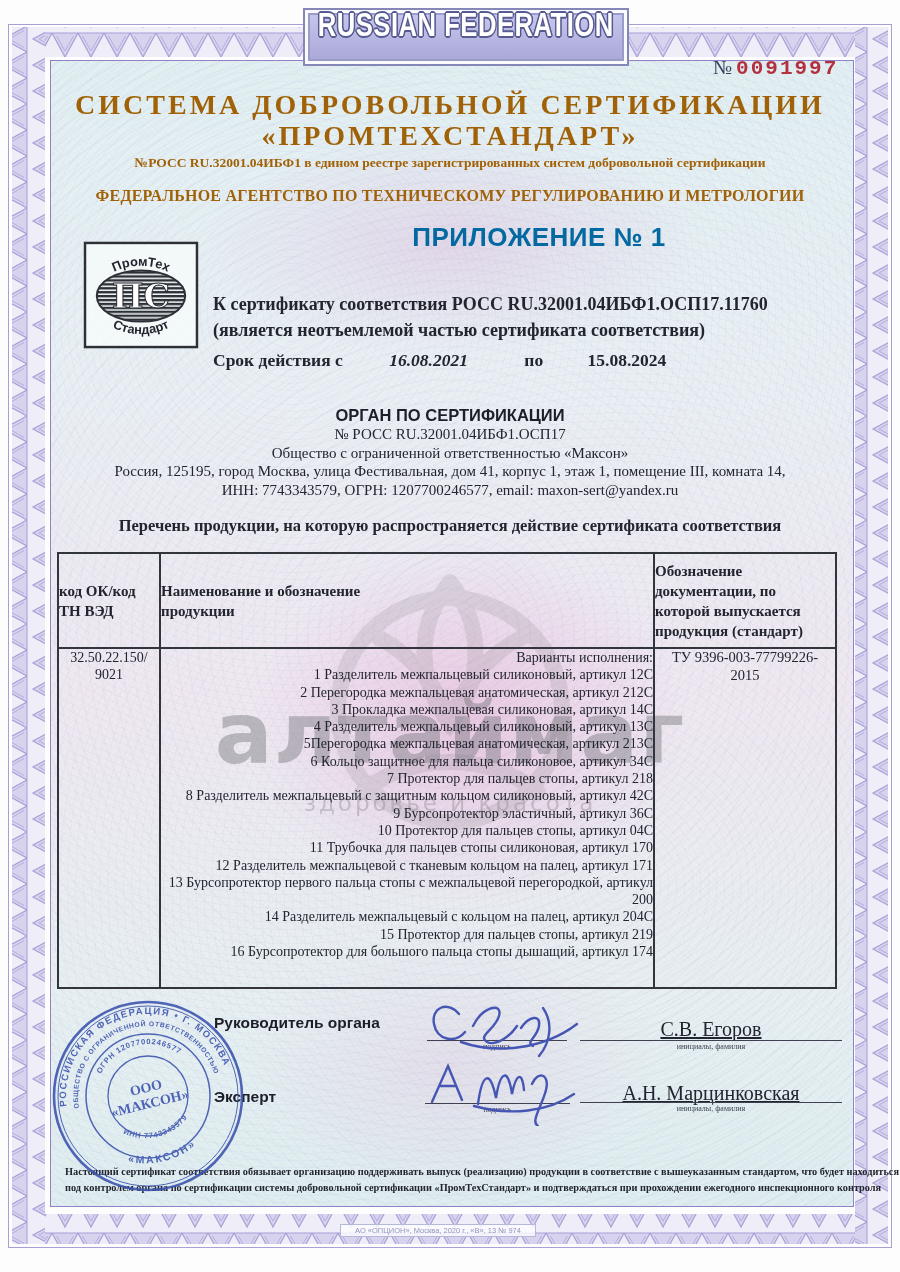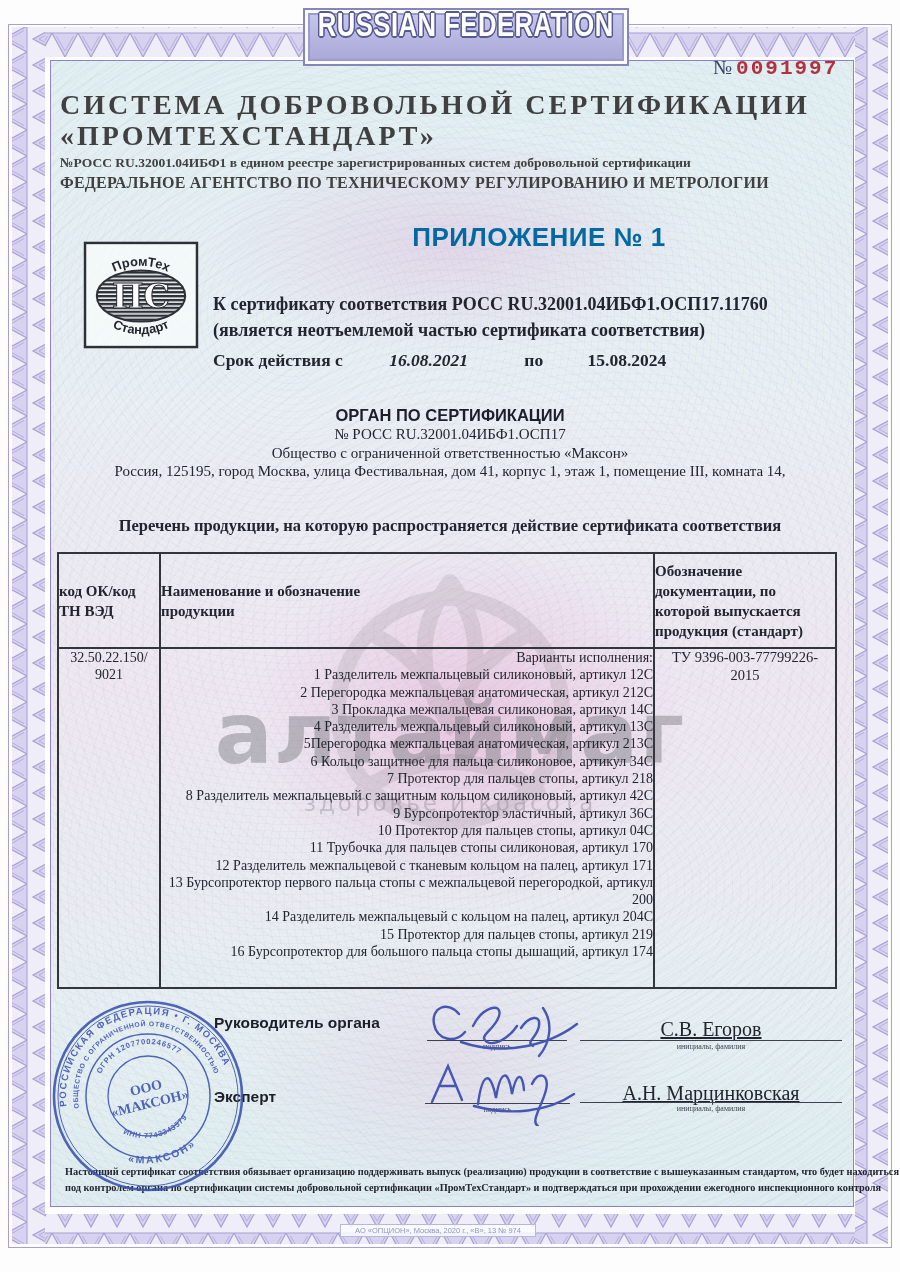--- a/index.html
+++ b/index.html
@@ -36,25 +36,25 @@
     text-shadow:-1.5px 0 #565a90,1.5px 0 #565a90,0 -1.5px #565a90,0 1.5px #565a90,
                 -1px -1px #565a90,1px 1px #565a90,-1px 1px #565a90,1px -1px #565a90;}
 
   
   .cert-no{left:713px;top:56px;z-index:6;white-space:nowrap;}
   .cert-no .pre{font-size:20px;color:#39415f;}
   .cert-no .val{font-family:"Liberation Mono",monospace;font-weight:700;font-size:21px;
     color:#b5303f;letter-spacing:2px;margin-left:4px;}
 
   
-  .hdr{left:60px;top:90px;width:780px;z-index:3;color:#404040;font-family:Liberation Serif, serif;}
+  .hdr{left:60px;top:90px;width:780px;text-align:center;z-index:3;color:#a16207;font-family:Liberation Serif, serif;}
   .hdr .t1{font-size:28px;font-weight:700;letter-spacing:3px;line-height:30px;}
   .hdr .t2{font-size:28px;font-weight:700;letter-spacing:3px;line-height:30px;margin-top:1px;}
   .hdr .reg{font-size:13.5px;font-weight:700;margin-top:4px;}
-  .hdr .agency{font-size:16px;font-weight:700;margin-top:3px;letter-spacing:.2px;}
+  .hdr .agency{font-size:16px;font-weight:700;margin-top:16px;letter-spacing:.2px;}
 
   .annex-title{left:229px;top:222px;width:620px;text-align:center;z-index:3;
     font-family:"Liberation Sans",sans-serif;font-weight:700;font-size:26px;color:#0369a1;letter-spacing:.5px;}
 
   .logo{left:82px;top:240px;z-index:3;}
 
   .annex-ref{left:213px;top:294px;width:640px;z-index:3;}
   .annex-ref .l1{font-size:18px;font-weight:700;}
   .annex-ref .l2{font-size:18px;font-weight:700;margin-top:5px;}
   .validity{left:213px;top:350px;z-index:3;font-size:17.5px;font-weight:700;white-space:nowrap;}
@@ -176,20 +176,21 @@
     <span class="d1">16.08.2021</span>
     <span class="po">по</span>
     <span class="d2">15.08.2024</span>
   </div>
 
   <div class="abs org">
     <div class="oh">ОРГАН ПО СЕРТИФИКАЦИИ</div>
     <div class="ol">№ РОСС RU.32001.04ИБФ1.ОСП17</div>
     <div class="ol">Общество с ограниченной ответственностью «Максон»</div>
     <div class="ol">Россия, 125195, город Москва, улица Фестивальная, дом 41, корпус 1, этаж 1, помещение III, комната 14,</div>
+    <div class="ol">ИНН: 7743343579, ОГРН: 1207700246577, email: maxon-sert@yandex.ru</div>
   </div>
 
   <div class="abs products-heading">Перечень продукции, на которую распространяется действие сертификата соответствия</div>
 
   <svg class="abs flower-wm" width="260" height="330" viewBox="0 0 260 330">
     <g fill="none" stroke="#6f6f6f" stroke-width="16" stroke-linecap="round">
       <circle cx="130" cy="170" r="112"></circle>
       <path d="M130,42 C164,86 164,140 130,184 C96,140 96,86 130,42"></path>
       <path d="M56,96 C95,116 120,150 130,184"></path>
       <path d="M204,96 C165,116 140,150 130,184"></path>

